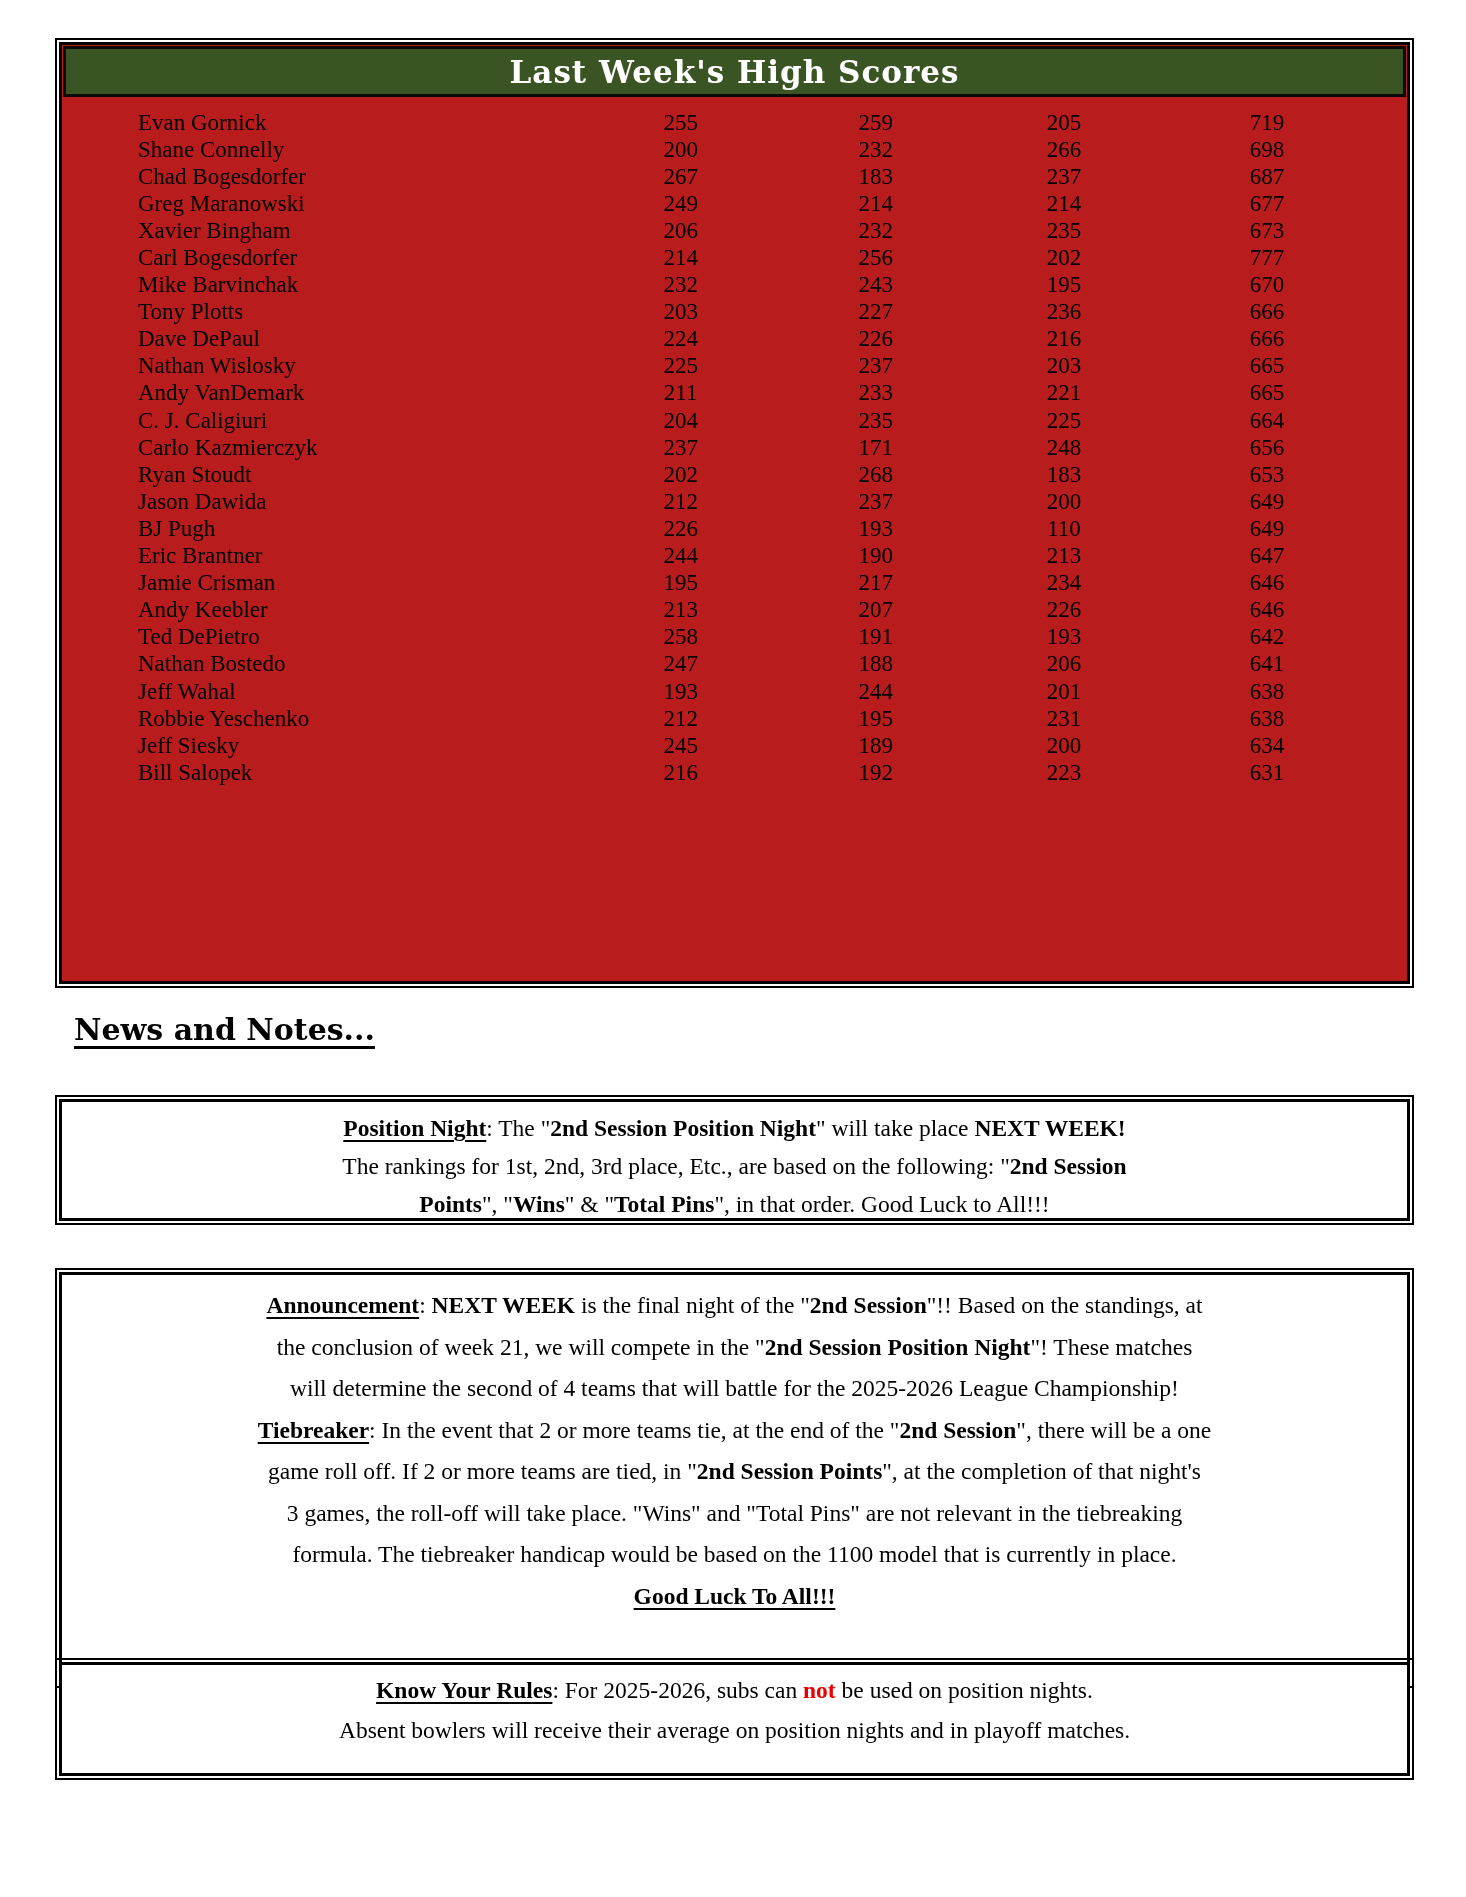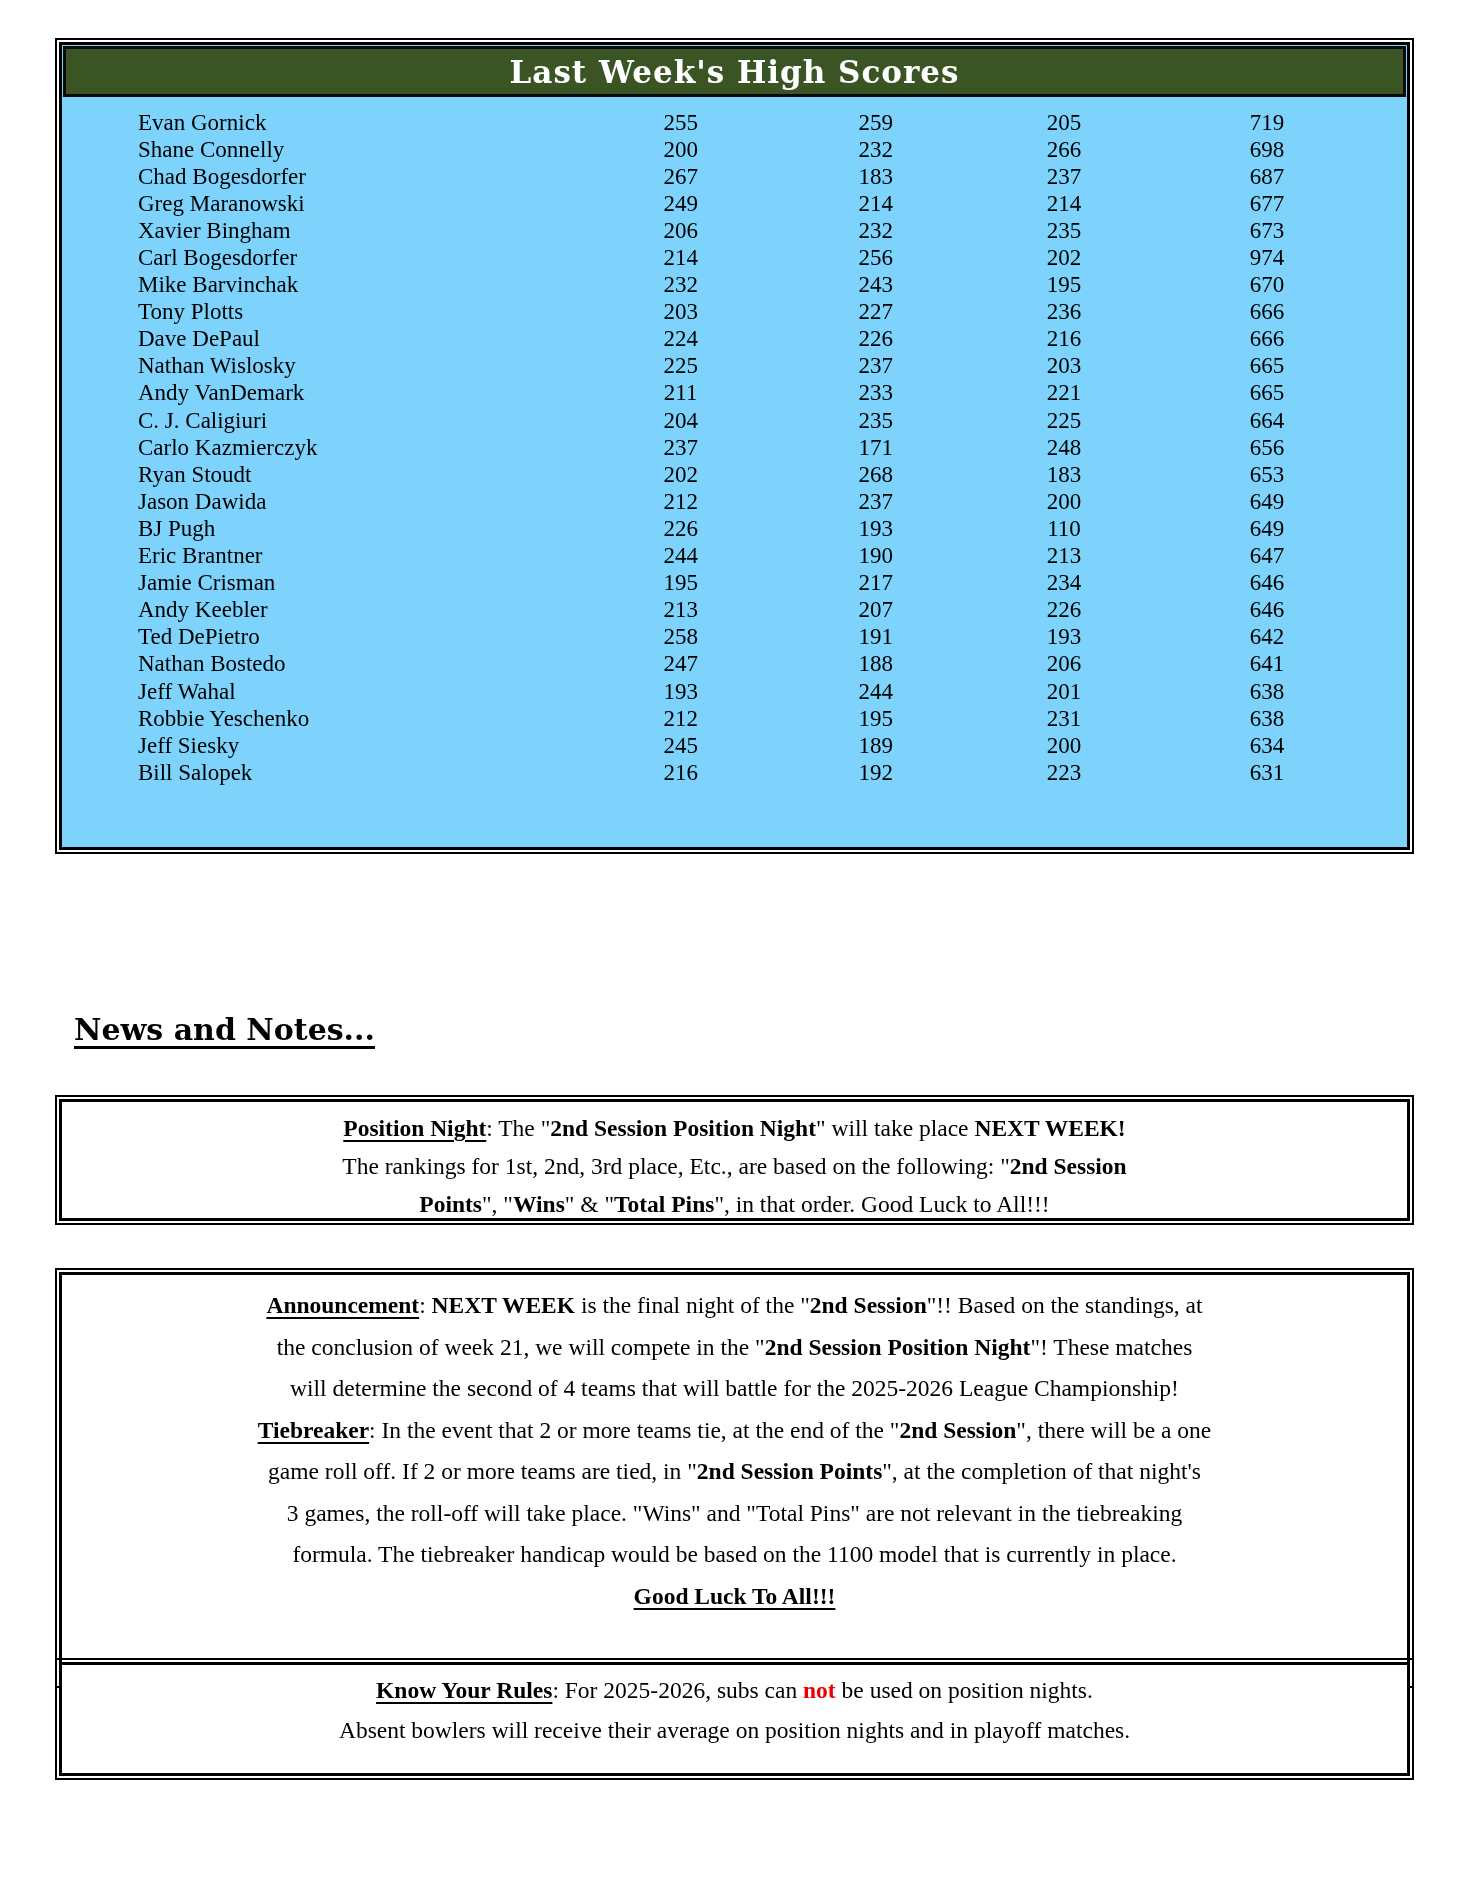--- a/index.html
+++ b/index.html
@@ -16,26 +16,26 @@
     background: #ffffff;
     overflow: hidden;
   }
 
   
   .scores-box {
     position: absolute;
     left: 59px;
     top: 42px;
     width: 1351px;
-    height: 808px;
+    height: 942px;
     box-sizing: border-box;
     border: 3px solid #000;
     outline: 2px solid #000;
     outline-offset: 2px;
-    background: #7dd3fc;
+    background: #b91c1c;
   }
   .scores-header {
     margin: 1px;
     height: 45px;
     border: 3px solid #0a0a0a;
     display: flex;
     align-items: center;
     justify-content: center;
     color: #ffffff;
     font-family: "DejaVu Serif", serif;
@@ -144,21 +144,21 @@
           <div class="cell num">206</div>
           <div class="cell num">232</div>
           <div class="cell num">235</div>
           <div class="cell num">673</div>
         </div>
         <div class="score-row">
           <div class="cell name">Carl Bogesdorfer</div>
           <div class="cell num">214</div>
           <div class="cell num">256</div>
           <div class="cell num">202</div>
-          <div class="cell num">974</div>
+          <div class="cell num">777</div>
         </div>
         <div class="score-row">
           <div class="cell name">Mike Barvinchak</div>
           <div class="cell num">232</div>
           <div class="cell num">243</div>
           <div class="cell num">195</div>
           <div class="cell num">670</div>
         </div>
         <div class="score-row">
           <div class="cell name">Tony Plotts</div>

